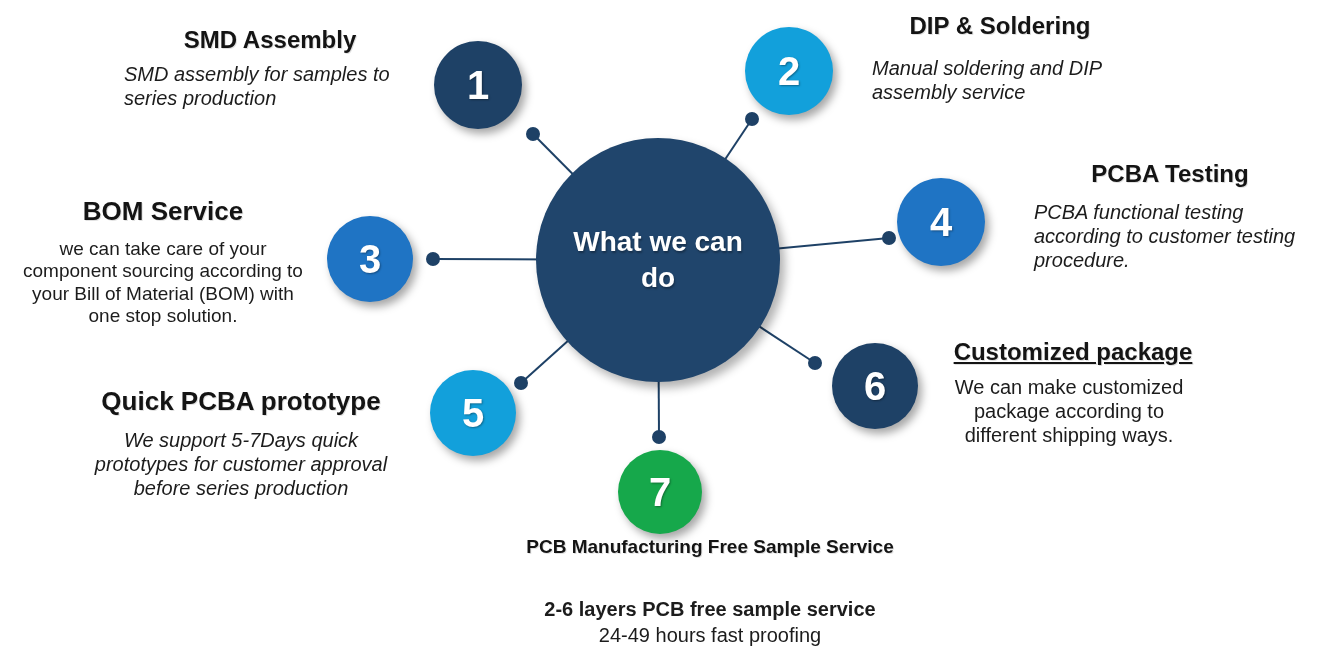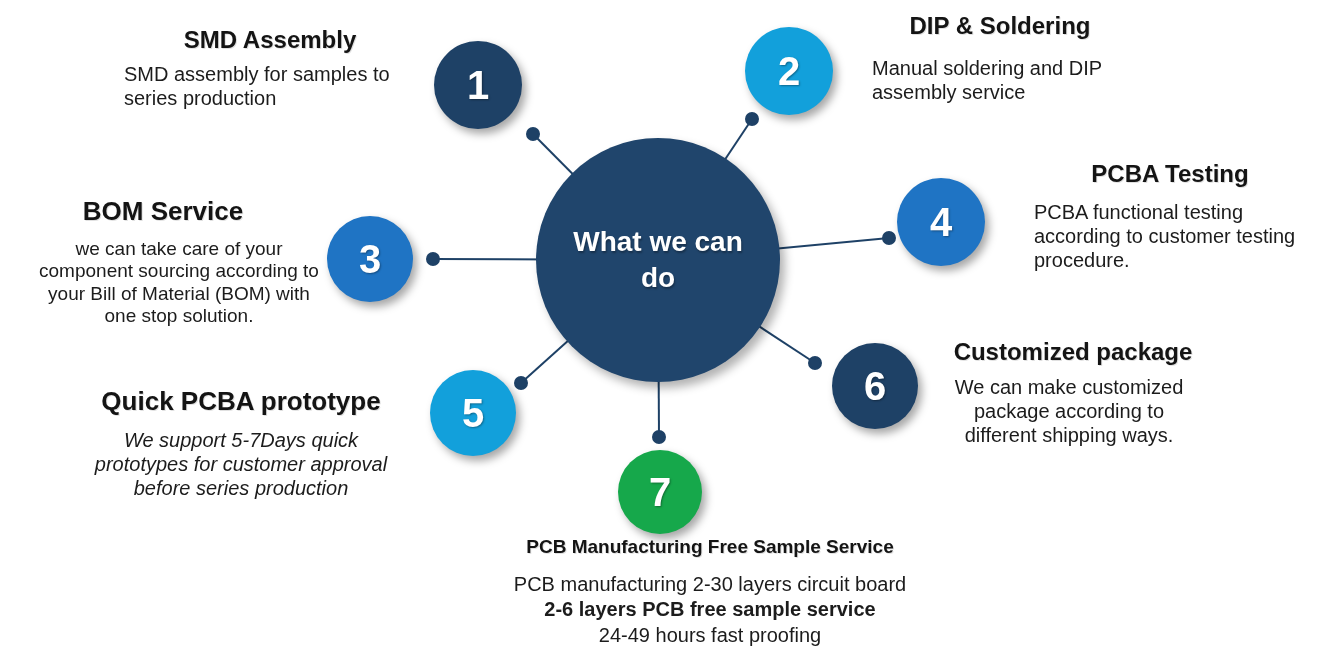--- a/index.html
+++ b/index.html
@@ -72,40 +72,40 @@
     color: #141414;
     text-shadow: 1px 1px 0 rgba(0,0,0,0.12);
   }
   .t-desc {
     position: absolute;
     z-index: 3;
     color: #1c1c1c;
     white-space: pre-line;
   }
   .align-c { text-align: center; }
-  .align-l { text-align: left; }
+  .align-l { text-align: left; font-style: italic; }
   .fs24 { font-size: 24px; }
   .fs26 { font-size: 26px; }
   .fs27 { font-size: 19px; }
-  .fs19 { font-size: 19px; line-height: 1.18; padding-left: 16px; }
+  .fs19 { font-size: 19px; line-height: 1.18; }
   .fs20 { font-size: 20px; line-height: 1.2; }
   .bold { font-weight: bold; }
 
   
   #t1-title { left: 112px; top: 26px;  width: 316px; }
   #t1-desc  { left: 124px; top: 62px;  width: 312px; }
   #t2-title { left: 868px; top: 12px;  width: 264px; }
   #t2-desc  { left: 872px; top: 56px;  width: 280px; }
   #t3-title { left: 0px;   top: 196px; width: 326px; }
   #t3-desc  { left: 0px;   top: 238px; width: 326px; }
   #t4-title { left: 1020px;top: 160px; width: 300px; }
   #t4-desc  { left: 1018px;top: 200px; width: 318px; margin-left: 16px; }
   #t5-title { left: 55px;  top: 386px; width: 372px; }
   #t5-desc  { left: 58px;  top: 428px; width: 366px; font-style: italic; }
-  #t6-title { left: 918px; top: 338px; width: 310px; }
+  #t6-title { left: 918px; top: 338px; width: 310px; text-decoration: underline; }
   #t6-desc  { left: 926px; top: 375px; width: 286px; }
   #t7-title { left: 400px; top: 536px; width: 620px; }
   #t7-line1 { left: 420px; top: 572px; width: 580px; }
   #t7-line2 { left: 420px; top: 597px; width: 580px; }
   #t7-line3 { left: 420px; top: 623px; width: 580px; }
 
   
   #circle1 { left: 434px; top: 41px;  width: 88px; height: 88px; }
   #circle2 { left: 745px; top: 27px;  width: 88px; height: 88px; }
   #circle3 { left: 327px; top: 216px; width: 86px; height: 86px; }
@@ -187,17 +187,16 @@
   <div id="t5-desc" class="t-desc fs20 align-c">We support 5-7Days quick
 prototypes for customer approval
 before series production</div>
 
   <div id="t6-title" class="t-title fs24 align-c">Customized package</div>
   <div id="t6-desc" class="t-desc fs20 align-c">We can make customized
 package according to
 different shipping ways.</div>
 
   <div id="t7-title" class="t-title fs27 align-c">PCB Manufacturing Free Sample Service</div>
-  <div id="t7-line1" class="t-desc fs20 align-c">PCB manufacturing 2-30 layers circuit board</div>
   <div id="t7-line2" class="t-desc fs20 bold align-c">2-6 layers PCB free sample service</div>
   <div id="t7-line3" class="t-desc fs20 align-c">24-49 hours fast proofing</div>
 
 </div>
 
 </body></html>

